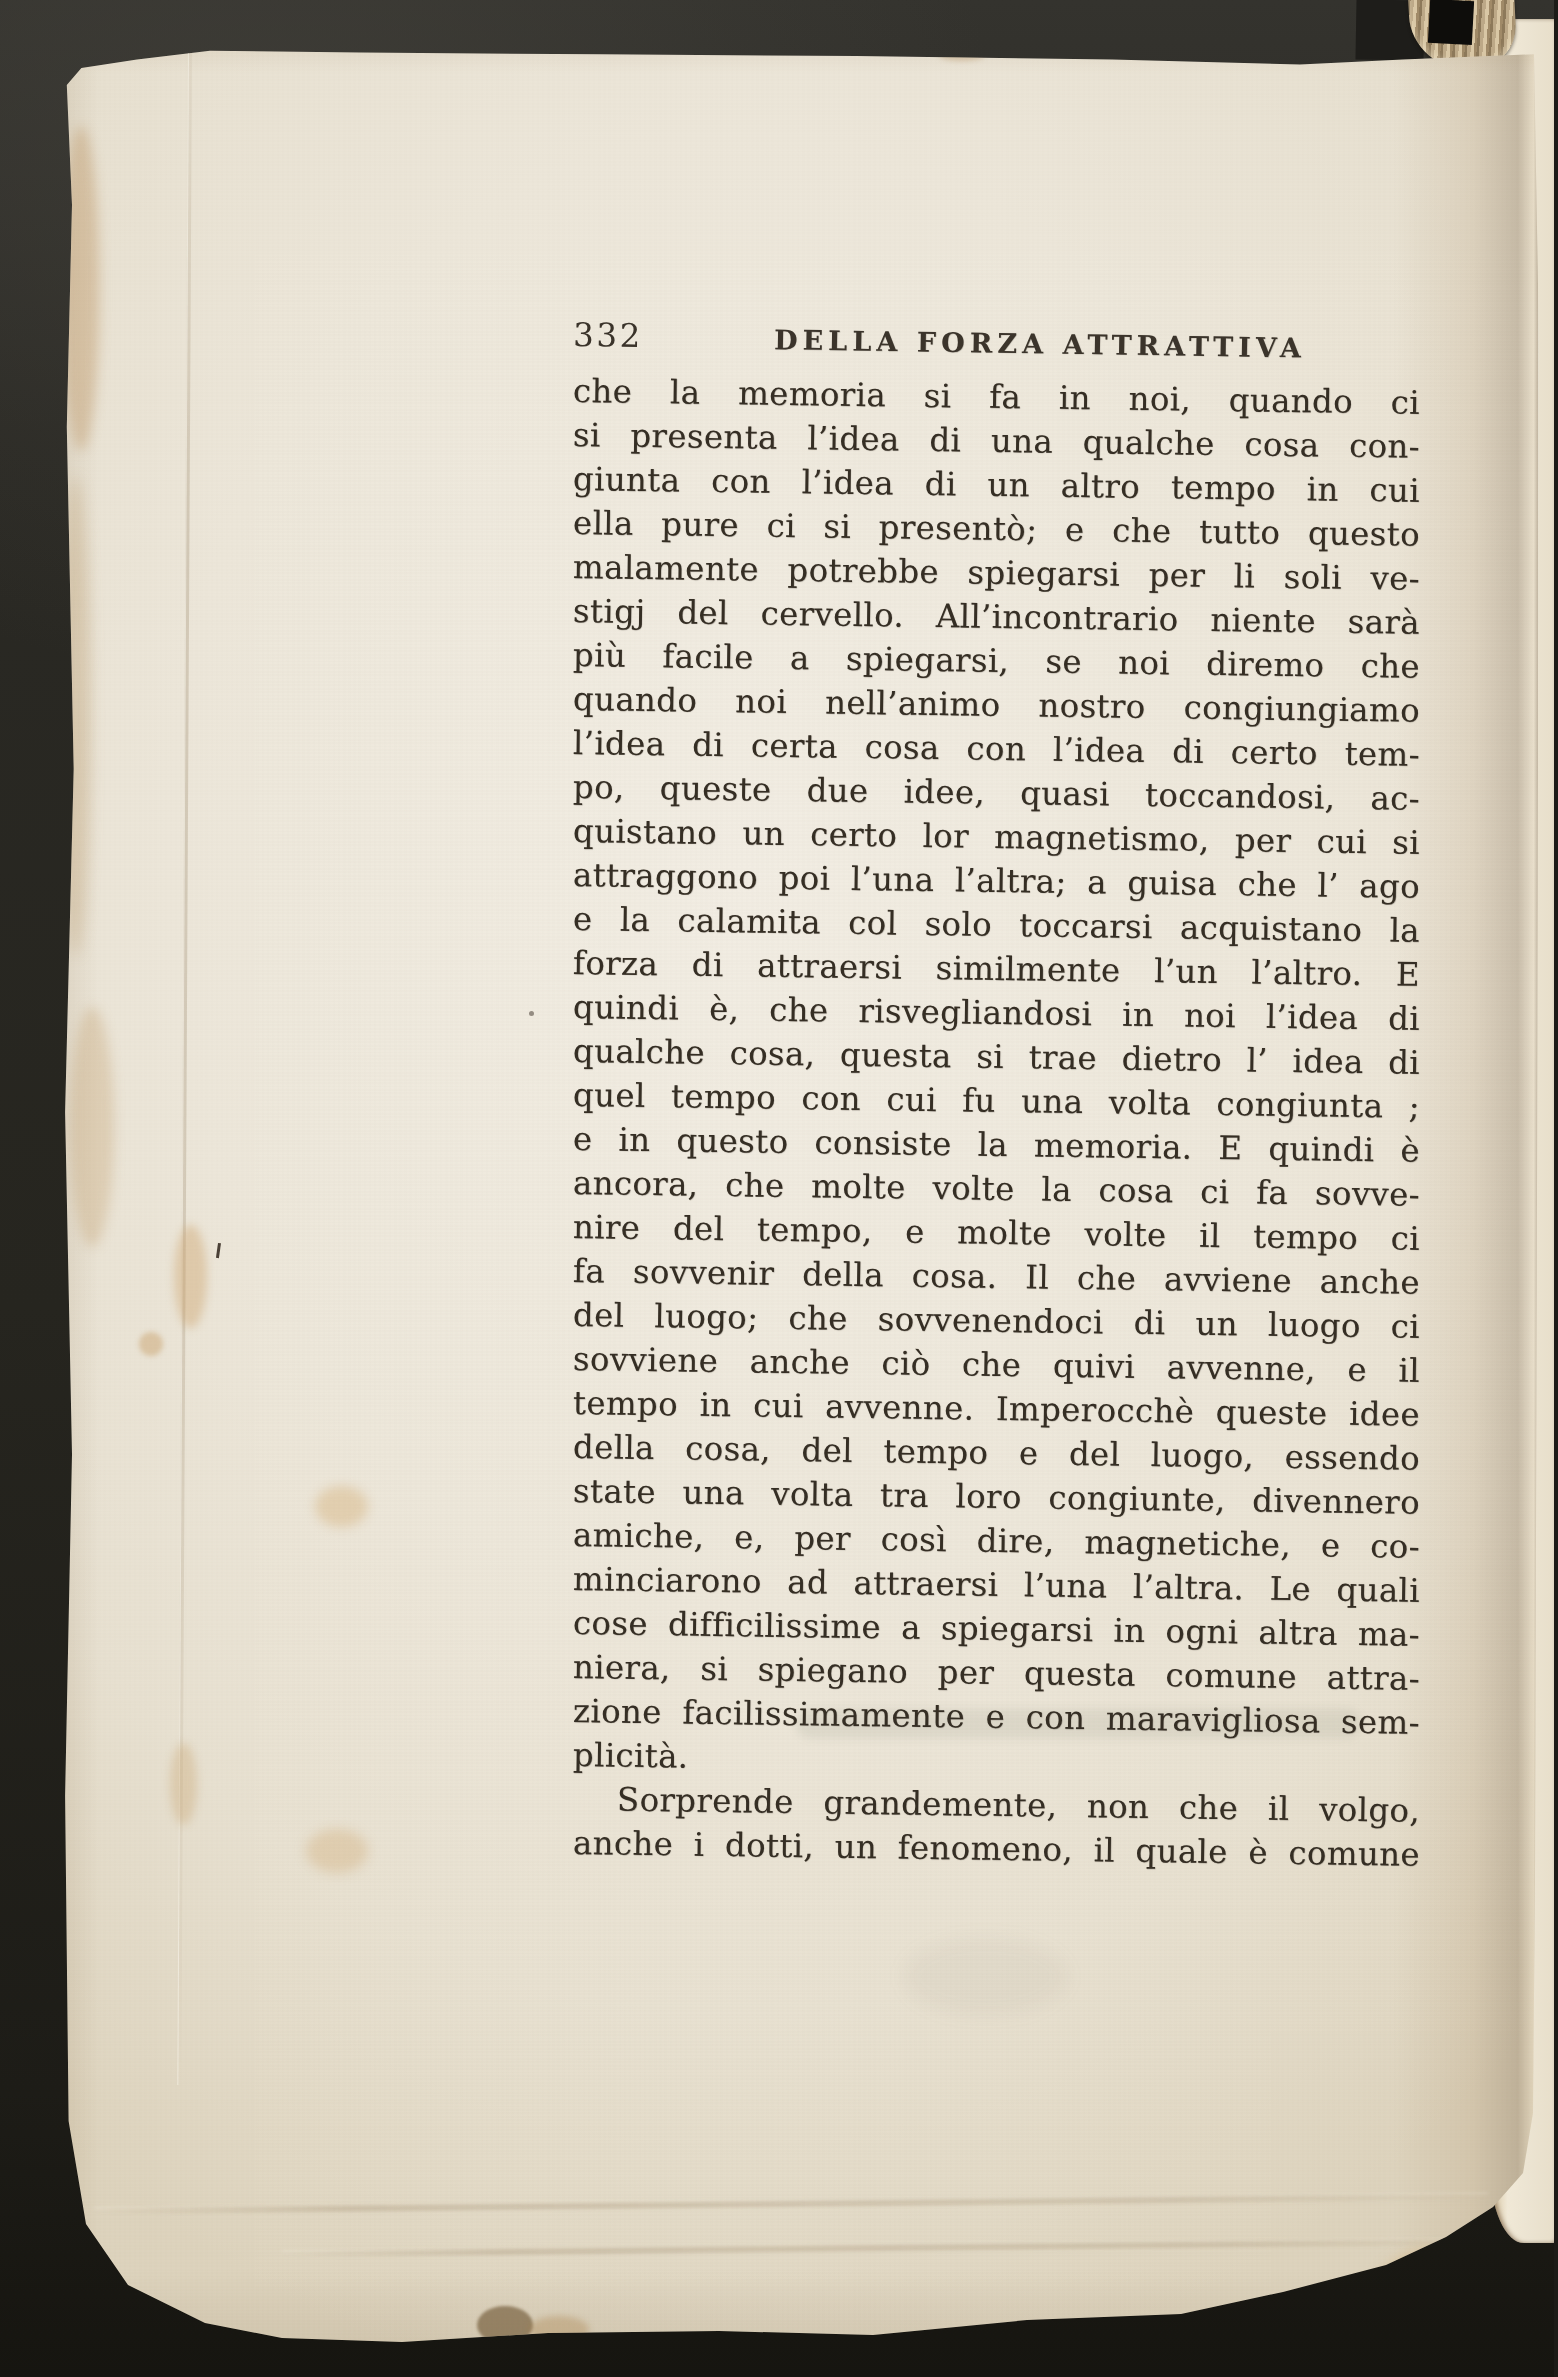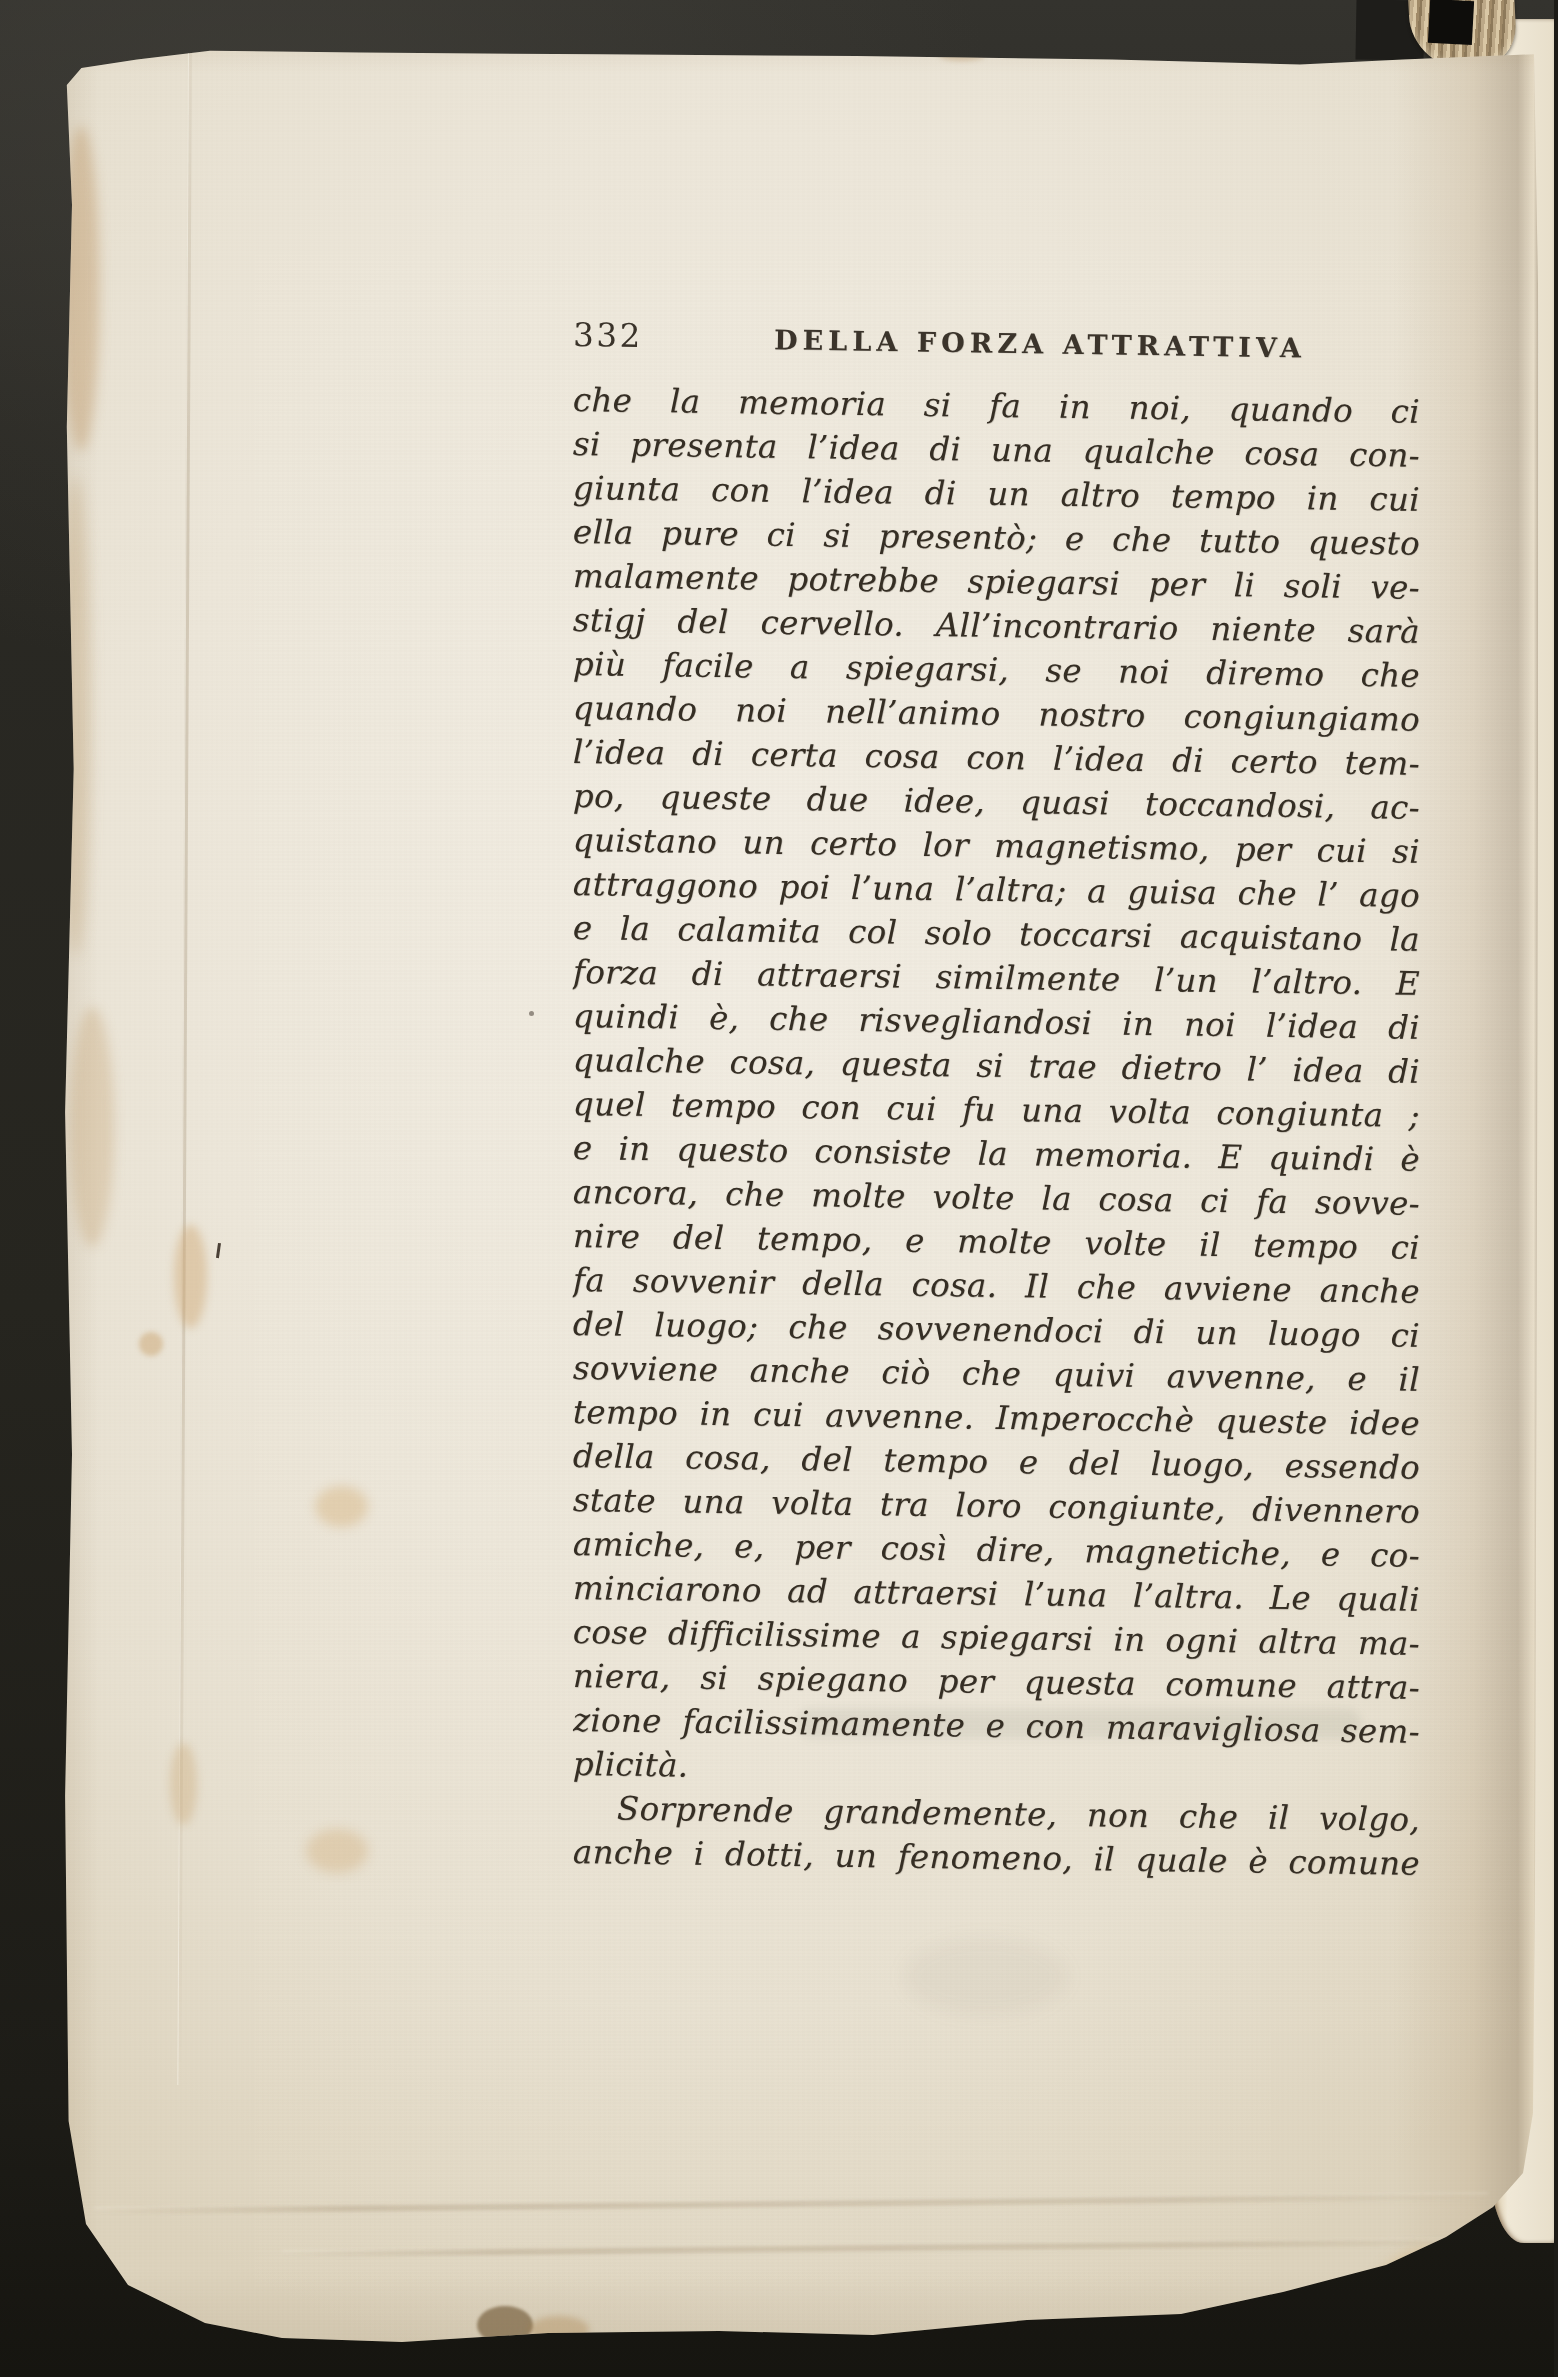--- a/index.html
+++ b/index.html
@@ -61,21 +61,21 @@
     transform:rotate(-.6deg);
   }
   .stain{position:absolute;border-radius:50%;pointer-events:none;}
   .ink-speck{position:absolute;background:#4a4036;pointer-events:none;}
   .ghost{position:absolute;filter:blur(4.3px);border-radius:15.4px;pointer-events:none;}
   
   .content{position:absolute;left:513px;top:272px;width:847px;color:#352e24;}
   .hdr{display:flex;align-items:baseline;height:50px;transform:rotate(.9deg);transform-origin:0 50%;}
   .pgnum{font-size:32.5px;letter-spacing:2.6px;color:#3a332a;}
   .title{margin:0 auto;transform:translateX(8.6px);font-size:27px;font-weight:700;letter-spacing:5.1px;color:#3b342b;white-space:nowrap;text-shadow:0.4px 0.4px 0.7px rgba(53,46,36,.35);}
-  .text-block{margin-top:12px;font-style:italic;}
+  .text-block{margin-top:3px;}
   .line{
     height:44px;line-height:44px;font-size:32.5px;letter-spacing:0.3px;overflow:hidden;
     text-align:justify;text-align-last:justify;
     transform:rotate(.8deg);transform-origin:0 50%;
     text-shadow:0.4px 0.4px 0.8px rgba(53,46,36,.38);
   }
   .line.no-just{text-align-last:left;}
   .line.indent{text-indent:44px;}
 </style>
 </head>

